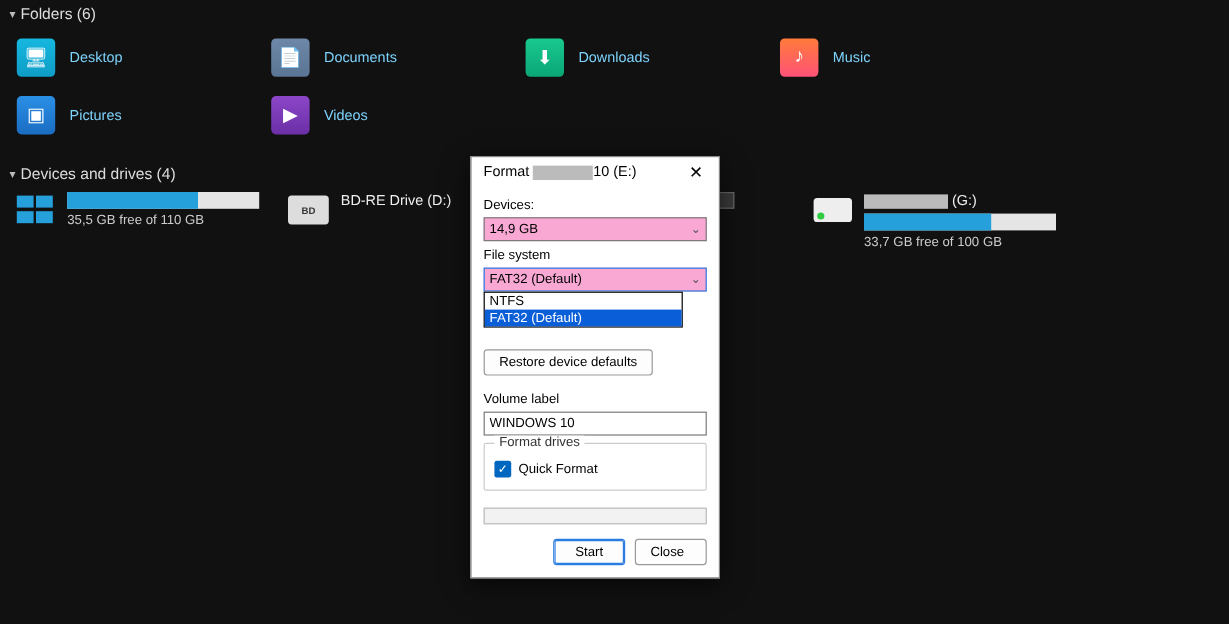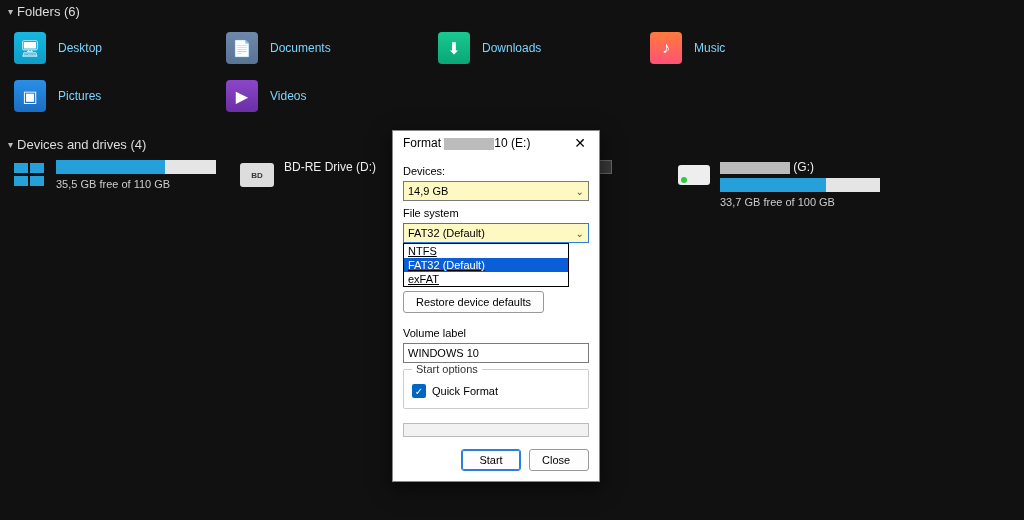--- a/index.html
+++ b/index.html
@@ -20,23 +20,23 @@
   .bar { width: 160px; height: 14px; background: #e5e5e5; position: relative; margin-bottom: 4px; }
   .bar .fill { position:absolute; left:0; top:0; height:100%; background:#26a0da; }
   .free { color: #ccc; font-size: 11px; }
 
   
   .dlg { position: absolute; left: 392px; top: 130px; width: 208px; background: #fff; color: #000; border: 1px solid #888; font-size: 11px; box-shadow: 0 6px 20px rgba(0,0,0,.6); }
   .dlg .title { display:flex; align-items:center; justify-content:space-between; padding: 4px 8px 6px 10px; font-size: 12px; }
   .dlg .title .close { width: 22px; text-align:center; font-size:14px; cursor:pointer; }
   .dlg .body { padding: 2px 10px 10px; }
   .dlg label.cap { display:block; font-size:11px; margin: 6px 0 4px; }
-  .dlg .select { width: 100%; height: 20px; border: 1px solid #7a7a7a; background:#fef9c3; font-size:11px; padding: 1px 4px; display:flex; align-items:center; justify-content:space-between; }
+  .dlg .select { width: 100%; height: 20px; border: 1px solid #7a7a7a; background:#f9a8d4; font-size:11px; padding: 1px 4px; display:flex; align-items:center; justify-content:space-between; }
   .dlg .select .arrow { font-size:10px; color:#555; }
-  .dropdown { position: absolute; width: calc(100% - 20px); border:1px solid #000; background:#fff; z-index: 5; text-decoration: underline; }
+  .dropdown { position: absolute; width: calc(100% - 20px); border:1px solid #000; background:#fff; z-index: 5; }
   .dropdown .opt { padding: 1px 4px; font-size:11px; }
   .dropdown .opt.sel { background:#0a5fd8; color:#fff; }
   .btn { height:22px; padding: 0 12px; background:#fdfdfd; border:1px solid #999; border-radius:3px; font-size:11px; display:inline-flex; align-items:center; }
   .btn.primary { border-color:#2b7de0; box-shadow: inset 0 0 0 1px #2b7de0; }
   .input { width:100%; height:20px; border:1px solid #7a7a7a; padding:1px 4px; font-size:11px; }
   .group { border:1px solid #ccc; border-radius:2px; padding: 14px 8px 10px; position:relative; margin-top:6px; }
   .group .legend { position:absolute; top:-7px; left:8px; background:#fff; padding:0 4px; font-size:11px; color:#333; }
   .chk { display:flex; align-items:center; gap:6px; }
   .chk .box { width:14px; height:14px; background:#0067c0; border-radius:2px; display:flex; align-items:center; justify-content:center; color:#fff; font-size:10px; }
   .progress { height:14px; border:1px solid #bbb; background:#f2f2f2; margin-top:14px; }
@@ -175,35 +175,34 @@
 
     <label class="cap">File system</label>
     <div style="position:relative">
       <div class="select" style="border-color:#2b7de0">
         <span>FAT32 (Default)</span>
         <span class="arrow">⌄</span>
       </div>
       <div class="dropdown">
         <div class="opt">NTFS</div>
         <div class="opt sel">FAT32 (Default)</div>
-        <div class="opt">exFAT</div>
       </div>
     </div>
 
     <div style="height:48px"></div>
 
     <button class="btn">
       <span>Restore device defaults</span>
     </button>
 
     <label class="cap" style="margin-top:14px">Volume label</label>
     <input class="input" value="WINDOWS 10" style="">
 
     <div class="group">
-      <span class="legend">Start options</span>
+      <span class="legend">Format drives</span>
       <div class="chk">
         <span class="box">✓</span>
         <span>Quick Format</span>
       </div>
     </div>
 
     <div class="progress"></div>
 
     <div class="actions">
       <button class="btn primary" style="width:60px;justify-content:center">

